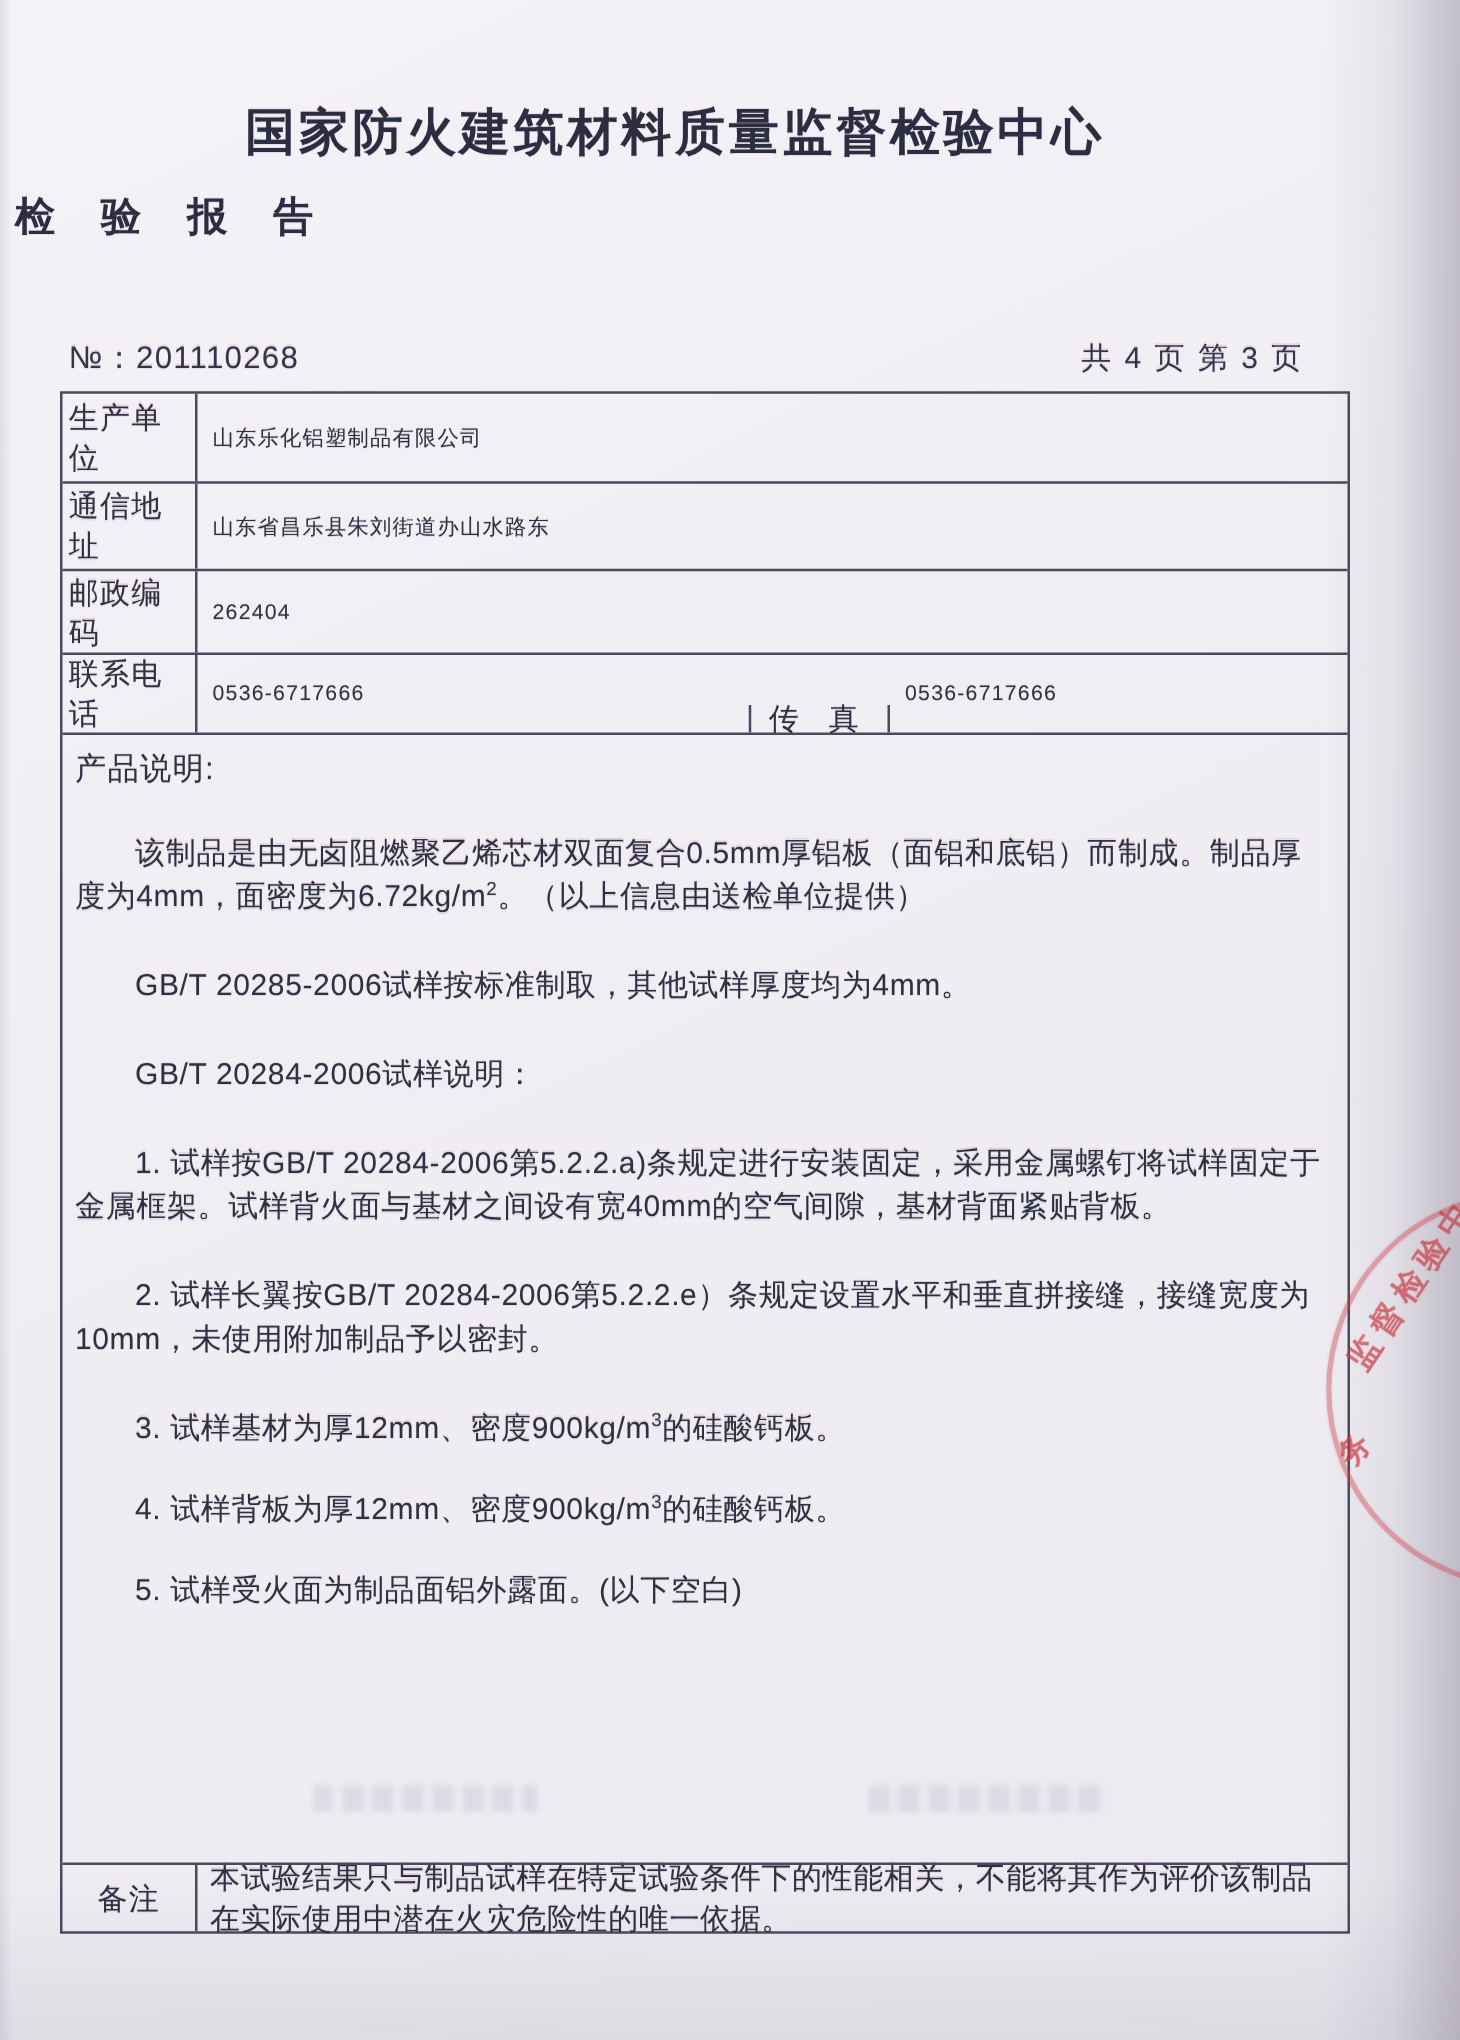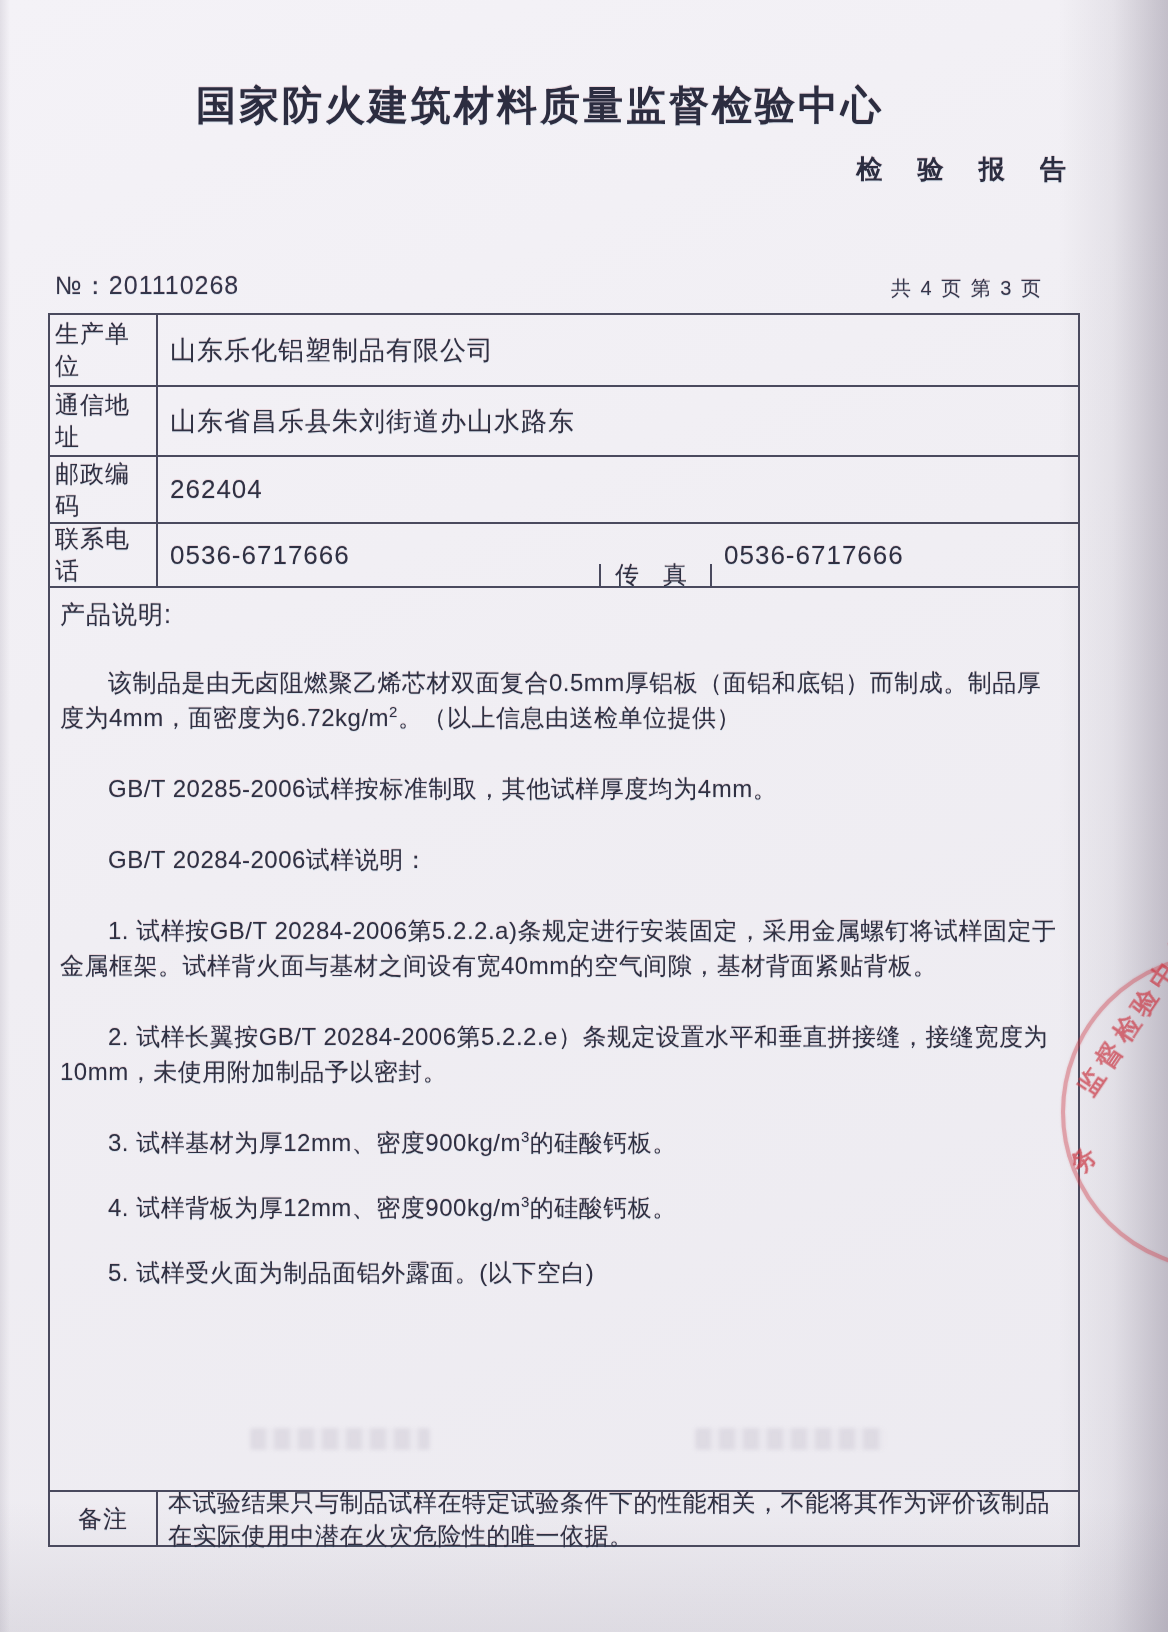--- a/index.html
+++ b/index.html
@@ -22,47 +22,47 @@
   .inktext{
     text-shadow:0 -1px 0 rgba(185,75,90,0.16), 0 1px 0 rgba(70,150,190,0.16);
   }
   
   .title{
     position:absolute;top:78px;left:0;width:1080px;
     text-align:center;font-size:40px;font-weight:700;letter-spacing:3px;
     color:#2c2d40;
   }
   .subtitle{
-    position:absolute;top:152px;left:0;width:1080px;
-    text-align:right;font-size:26px;font-weight:700;letter-spacing:14px;
+    position:absolute;top:152px;left:12px;width:1080px;
+    text-align:left;font-size:32px;font-weight:700;letter-spacing:14px;
     color:#2c2d40;
   }
   .meta-row{
     position:absolute;top:268px;left:0;width:1168px;height:34px;
     display:flex;justify-content:space-between;align-items:flex-end;
     box-sizing:border-box;padding:0 125px 0 55px;
     font-size:25px;color:#34354a;gap:16px;
   }
   .meta-left span{letter-spacing:1px;}
-  .meta-right{font-size:20px;letter-spacing:2px;}
+  .meta-right{font-size:24px;letter-spacing:2px;}
   
   .info-table{
     position:absolute;left:48px;top:313px;width:1032px;
     border:2px solid #4a4a5e;
     box-sizing:border-box;
     background:transparent;
   }
   .t-row{display:flex;box-sizing:border-box;border-bottom:2px solid #4a4a5e;}
   .t-row:last-child{border-bottom:none;}
   .cell{box-sizing:border-box;display:flex;align-items:center;}
   .lbl{
     width:108px;flex:0 0 108px;border-right:2px solid #4a4a5e;
     font-size:24px;padding:0 5px;justify-content:center;letter-spacing:1px;
   }
-  .val{flex:1;font-size:26px;padding:0 12px;letter-spacing:1px;text-align:center;}
+  .val{flex:1;font-size:17px;padding:0 12px;letter-spacing:1px;text-align:center;}
   .r1{height:72px;} .r2{height:70px;} .r3{height:67px;} .r4{height:64px;}
   .fax-lbl{
     width:113px;flex:0 0 113px;
     border-left:2px solid #4a4a5e;border-right:2px solid #4a4a5e;
     font-size:24px;justify-content:space-between;padding:0 14px;margin-top:40px;
   }
   .phone-val{flex:0 0 441px;width:441px;}
   .fax-val{flex:1;}
   
   .product-cell{

